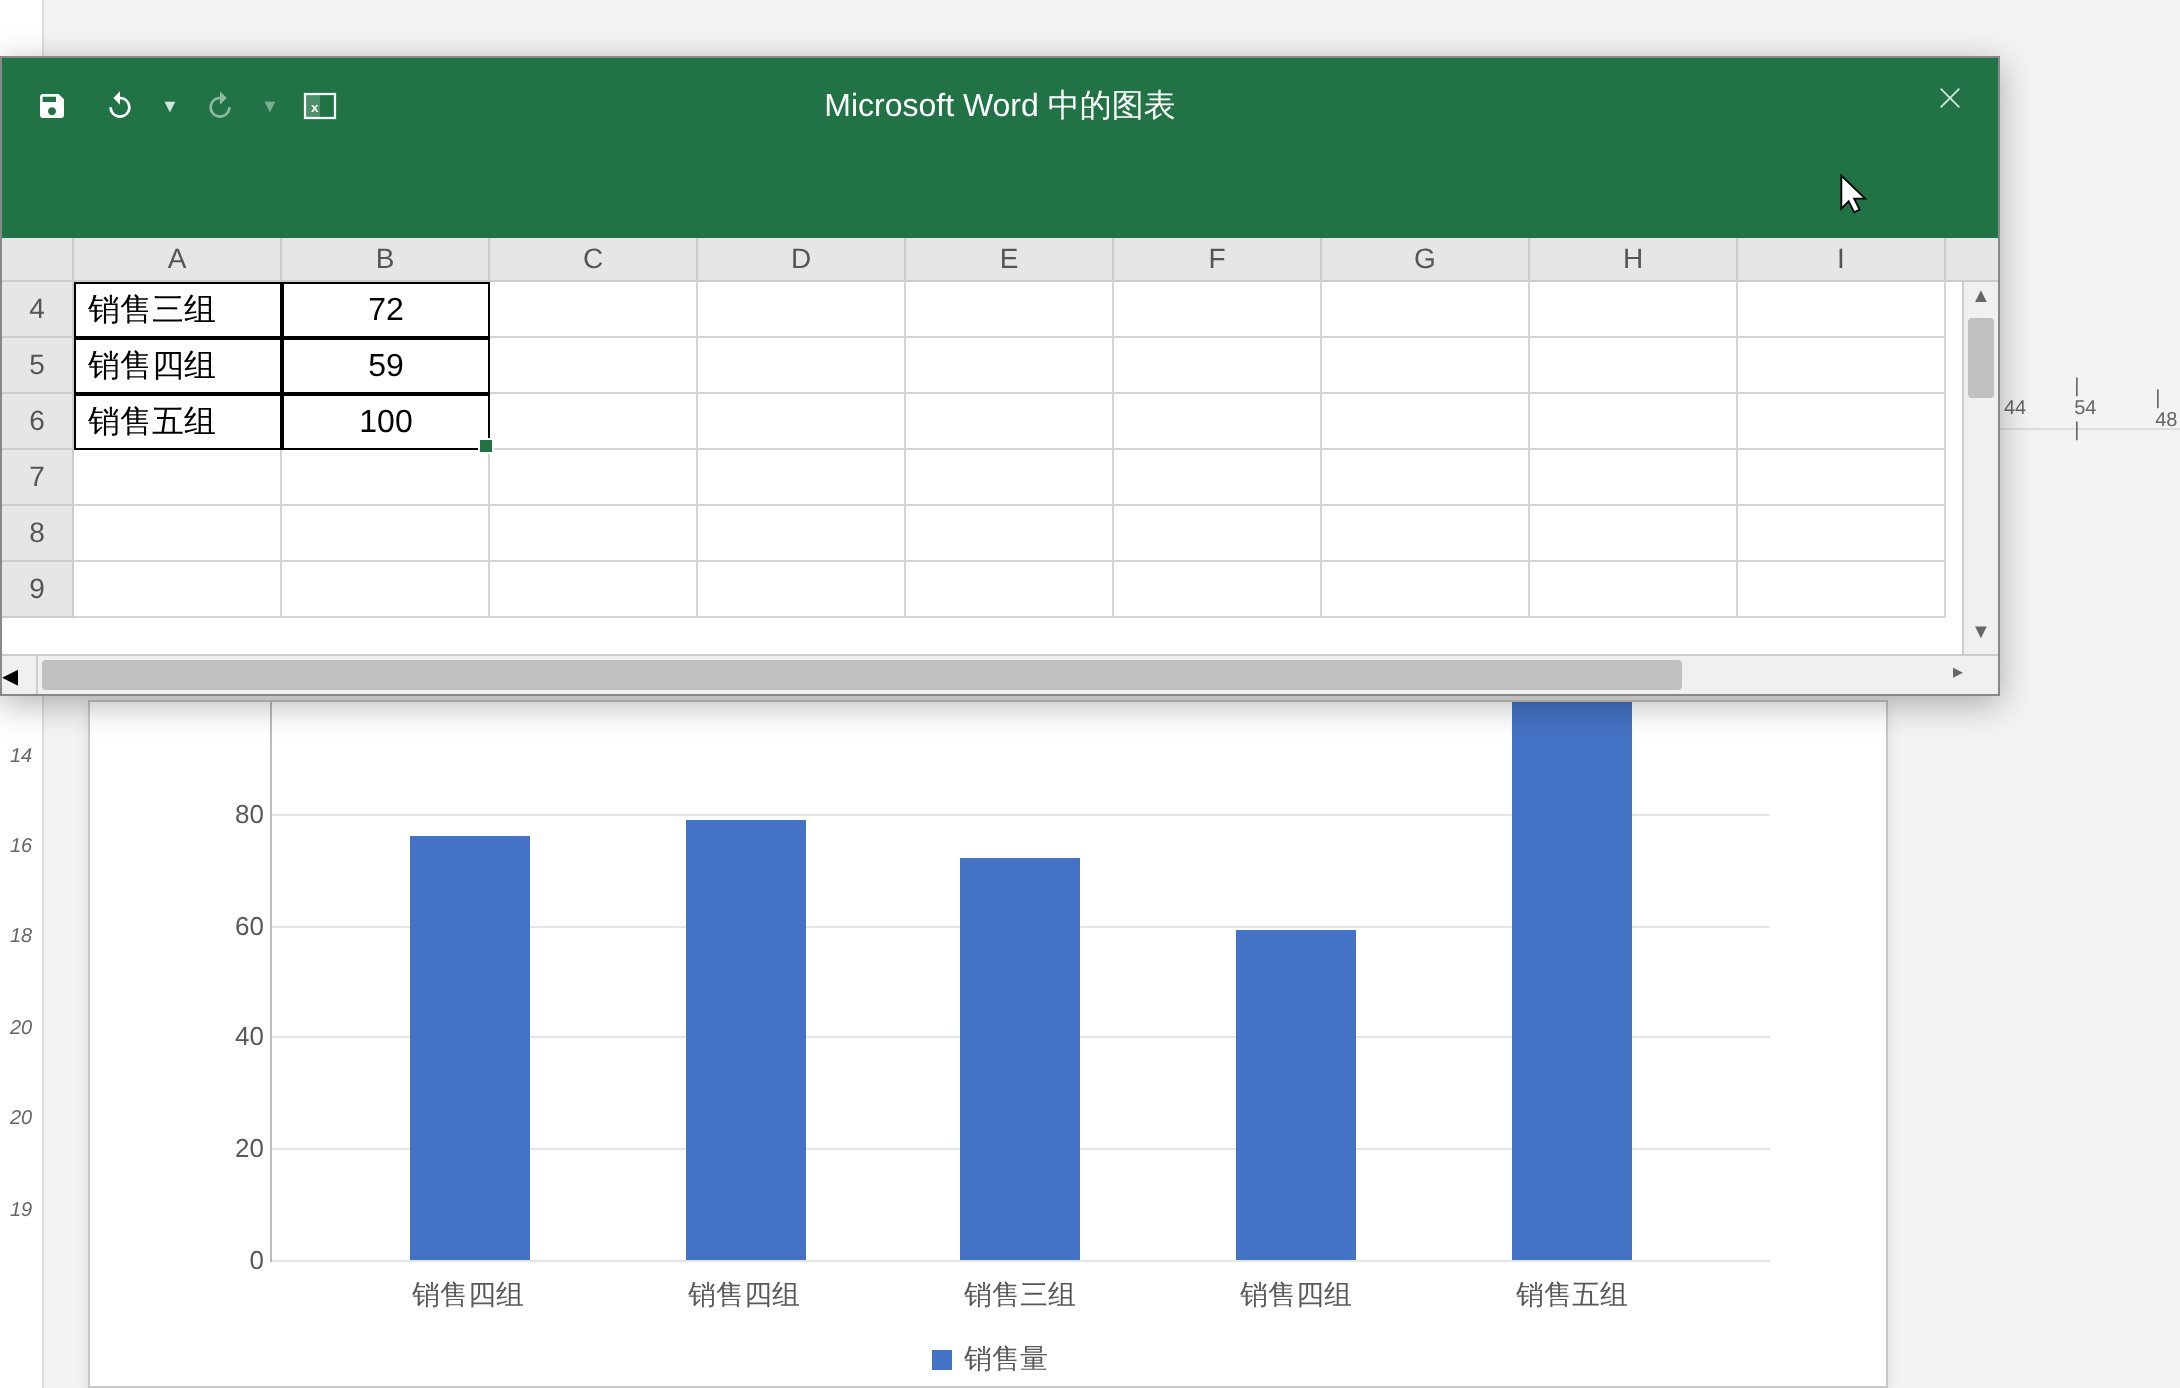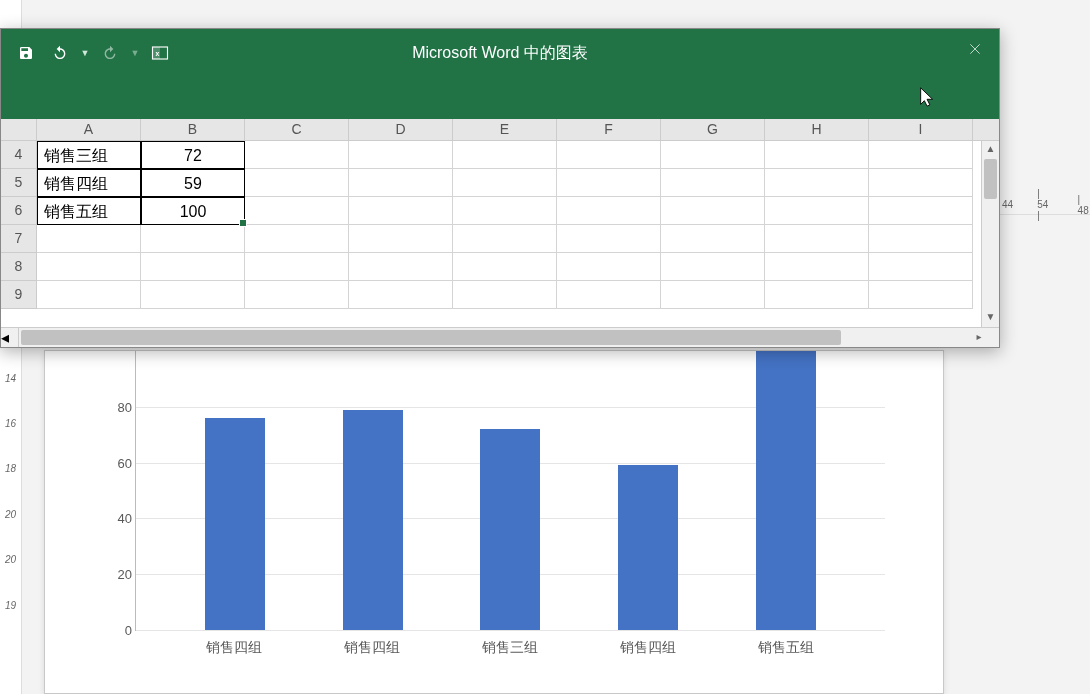--- a/index.html
+++ b/index.html
@@ -137,20 +137,23 @@
             <div class="bar" style="height: 100%;"></div>
           </div>
         </div>
       <div class="x-labels" id="xlabels">
           <div>销售四组</div>
           <div>销售四组</div>
           <div>销售三组</div>
           <div>销售四组</div>
           <div>销售五组</div>
         </div>
+      <div class="legend">
+        <span class="swatch"></span><span>销售量</span>
+      </div>
     </div>
   </div>
 </div>
 
 <div class="excel-window">
   <div class="excel-titlebar">
     <div class="excel-qat">
       <div class="qat-btn">
         <svg width="16" height="16" viewBox="0 0 24 24">
             <path fill="#fff" d="M17 3H5c-1.1 0-2 .9-2 2v14c0 1.1.9 2 2 2h14c1.1 0 2-.9 2-2V7l-4-4zM12 19c-1.7 0-3-1.3-3-3s1.3-3 3-3 3 1.3 3 3-1.3 3-3 3zm3-10H5V5h10v4z"></path>

